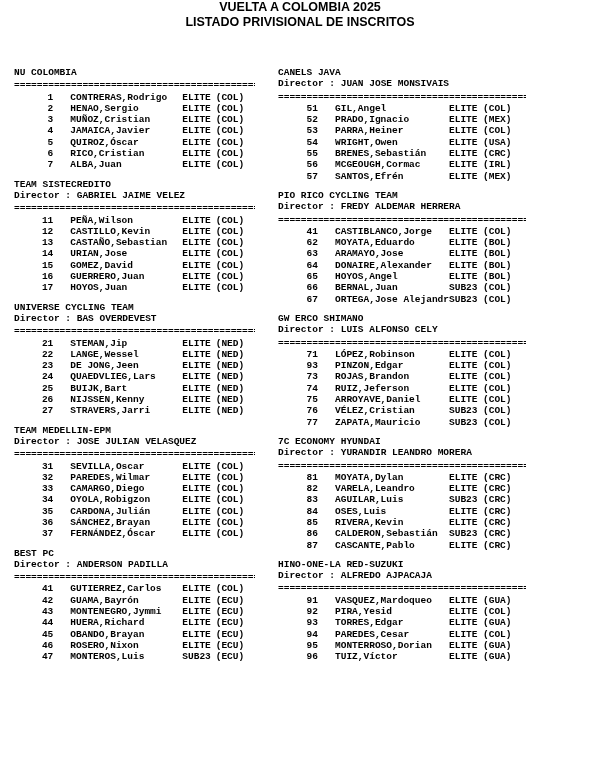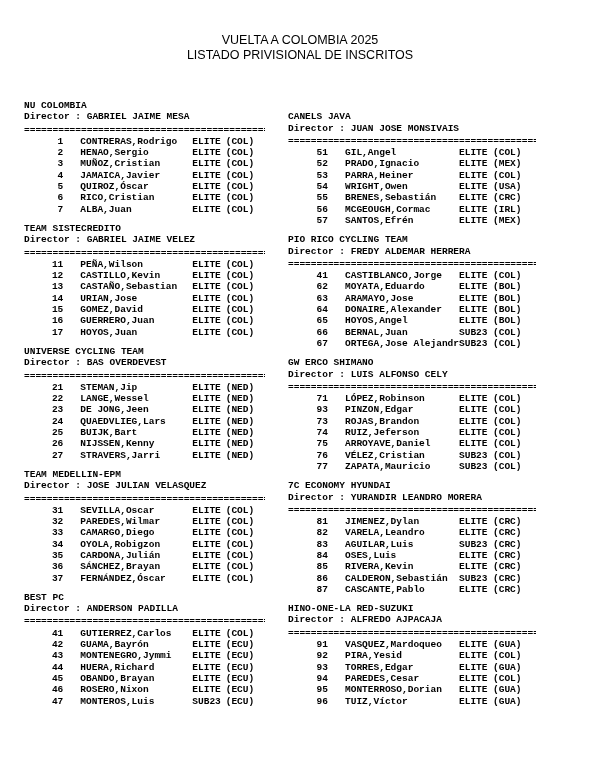--- a/index.html
+++ b/index.html
@@ -4,39 +4,37 @@
 <style>
   html, body { margin: 0; padding: 0; }
   body {
     width: 600px; height: 776px;
     background: #ffffff;
     overflow: hidden;
   }
   .page { position: relative; width: 600px; height: 776px; }
 
   .title-wrap {
-    padding-top: 33px;
     text-align: center;
     font-family: "Liberation Sans", sans-serif;
-    font-weight: 400;
+    font-weight: 700;
     font-size: 12.5px;
     line-height: 15px;
     color: #000000;
   }
 
   .columns {
     display: flex;
-    padding-left: 24px;
+    padding-left: 14px;
     margin-top: 37px;
     font-family: "Liberation Mono", monospace;
     font-weight: 700;
     font-size: 9.5px;
     line-height: 11.3px;
     color: #000000;
-    align-items: flex-end;
   }
   .col { display: block; }
   .col-left  { width: 241px; }
   .col-right { width: 248px; margin-left: 23px; }
 
   .team { margin-bottom: 8px; }
   .team-name, .team-director { white-space: pre; }
   .sep {
     white-space: nowrap;
     overflow: hidden;
@@ -56,21 +54,20 @@
 <div class="page">
   <div class="title-wrap">
     <div>VUELTA A COLOMBIA 2025</div>
     <div>LISTADO PRIVISIONAL DE INSCRITOS</div>
   </div>
 
   <div class="columns">
     <div class="col col-left">
   <div class="team">
     <div class="team-name">NU COLOMBIA</div>
-    <div class="team-director"><span>Director : </span><span>GABRIEL JAIME MESA</span></div>
     <div class="sep">============================================================</div>
     <div class="riders">
   <div class="row">
     <span class="num">1</span>
     <span class="rname">CONTRERAS,Rodrigo</span>
     <span class="cat">ELITE</span>
     <span class="nat">(COL)</span>
   </div>
 
   <div class="row">
@@ -510,21 +507,21 @@
 </div>
   </div>
 
   <div class="team">
     <div class="team-name">7C ECONOMY HYUNDAI</div>
     <div class="team-director"><span>Director : </span><span>YURANDIR LEANDRO MORERA</span></div>
     <div class="sep">============================================================</div>
     <div class="riders">
   <div class="row">
     <span class="num">81</span>
-    <span class="rname">JIMENEZ,Dylan</span>
+    <span class="rname">MOYATA,Dylan</span>
     <span class="cat">ELITE</span>
     <span class="nat">(CRC)</span>
   </div>
 
   <div class="row">
     <span class="num">82</span>
     <span class="rname">VARELA,Leandro</span>
     <span class="cat">ELITE</span>
     <span class="nat">(CRC)</span>
   </div>

